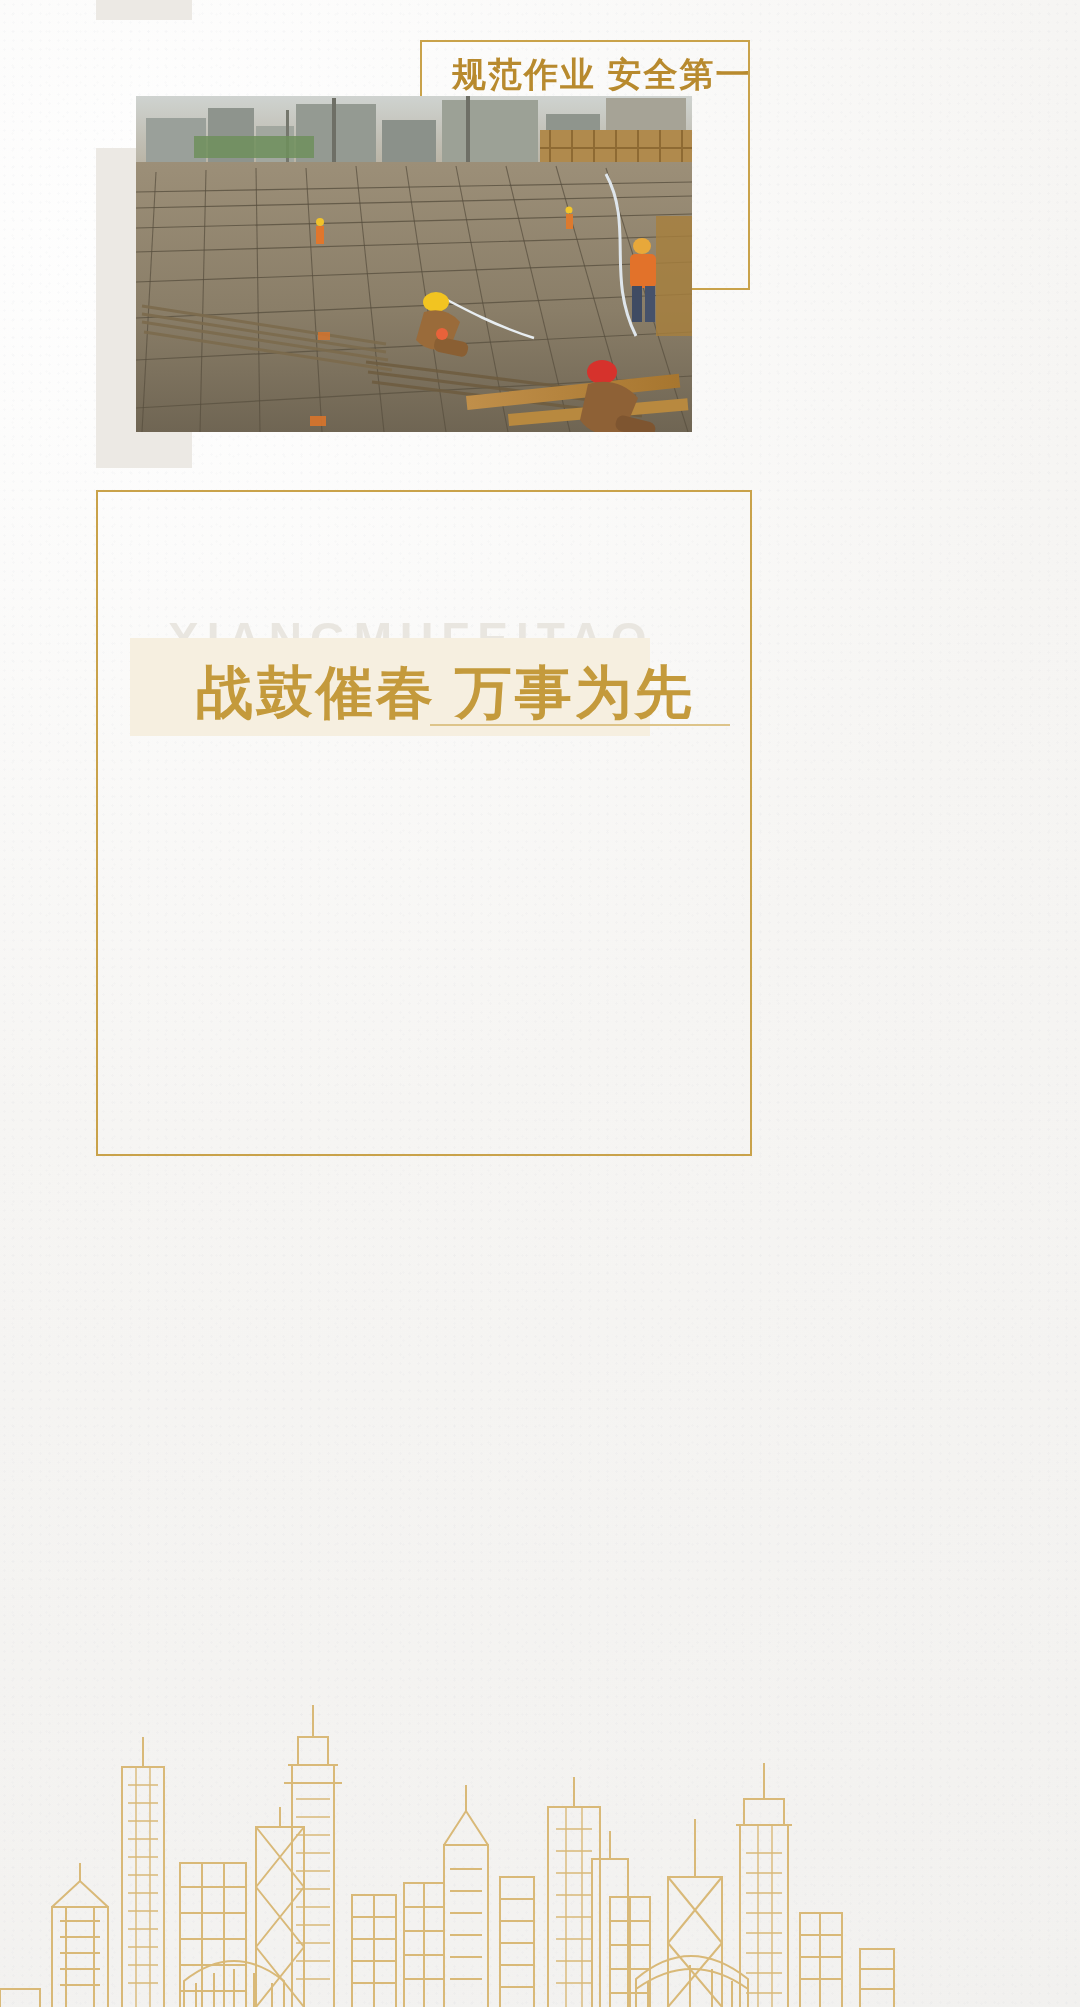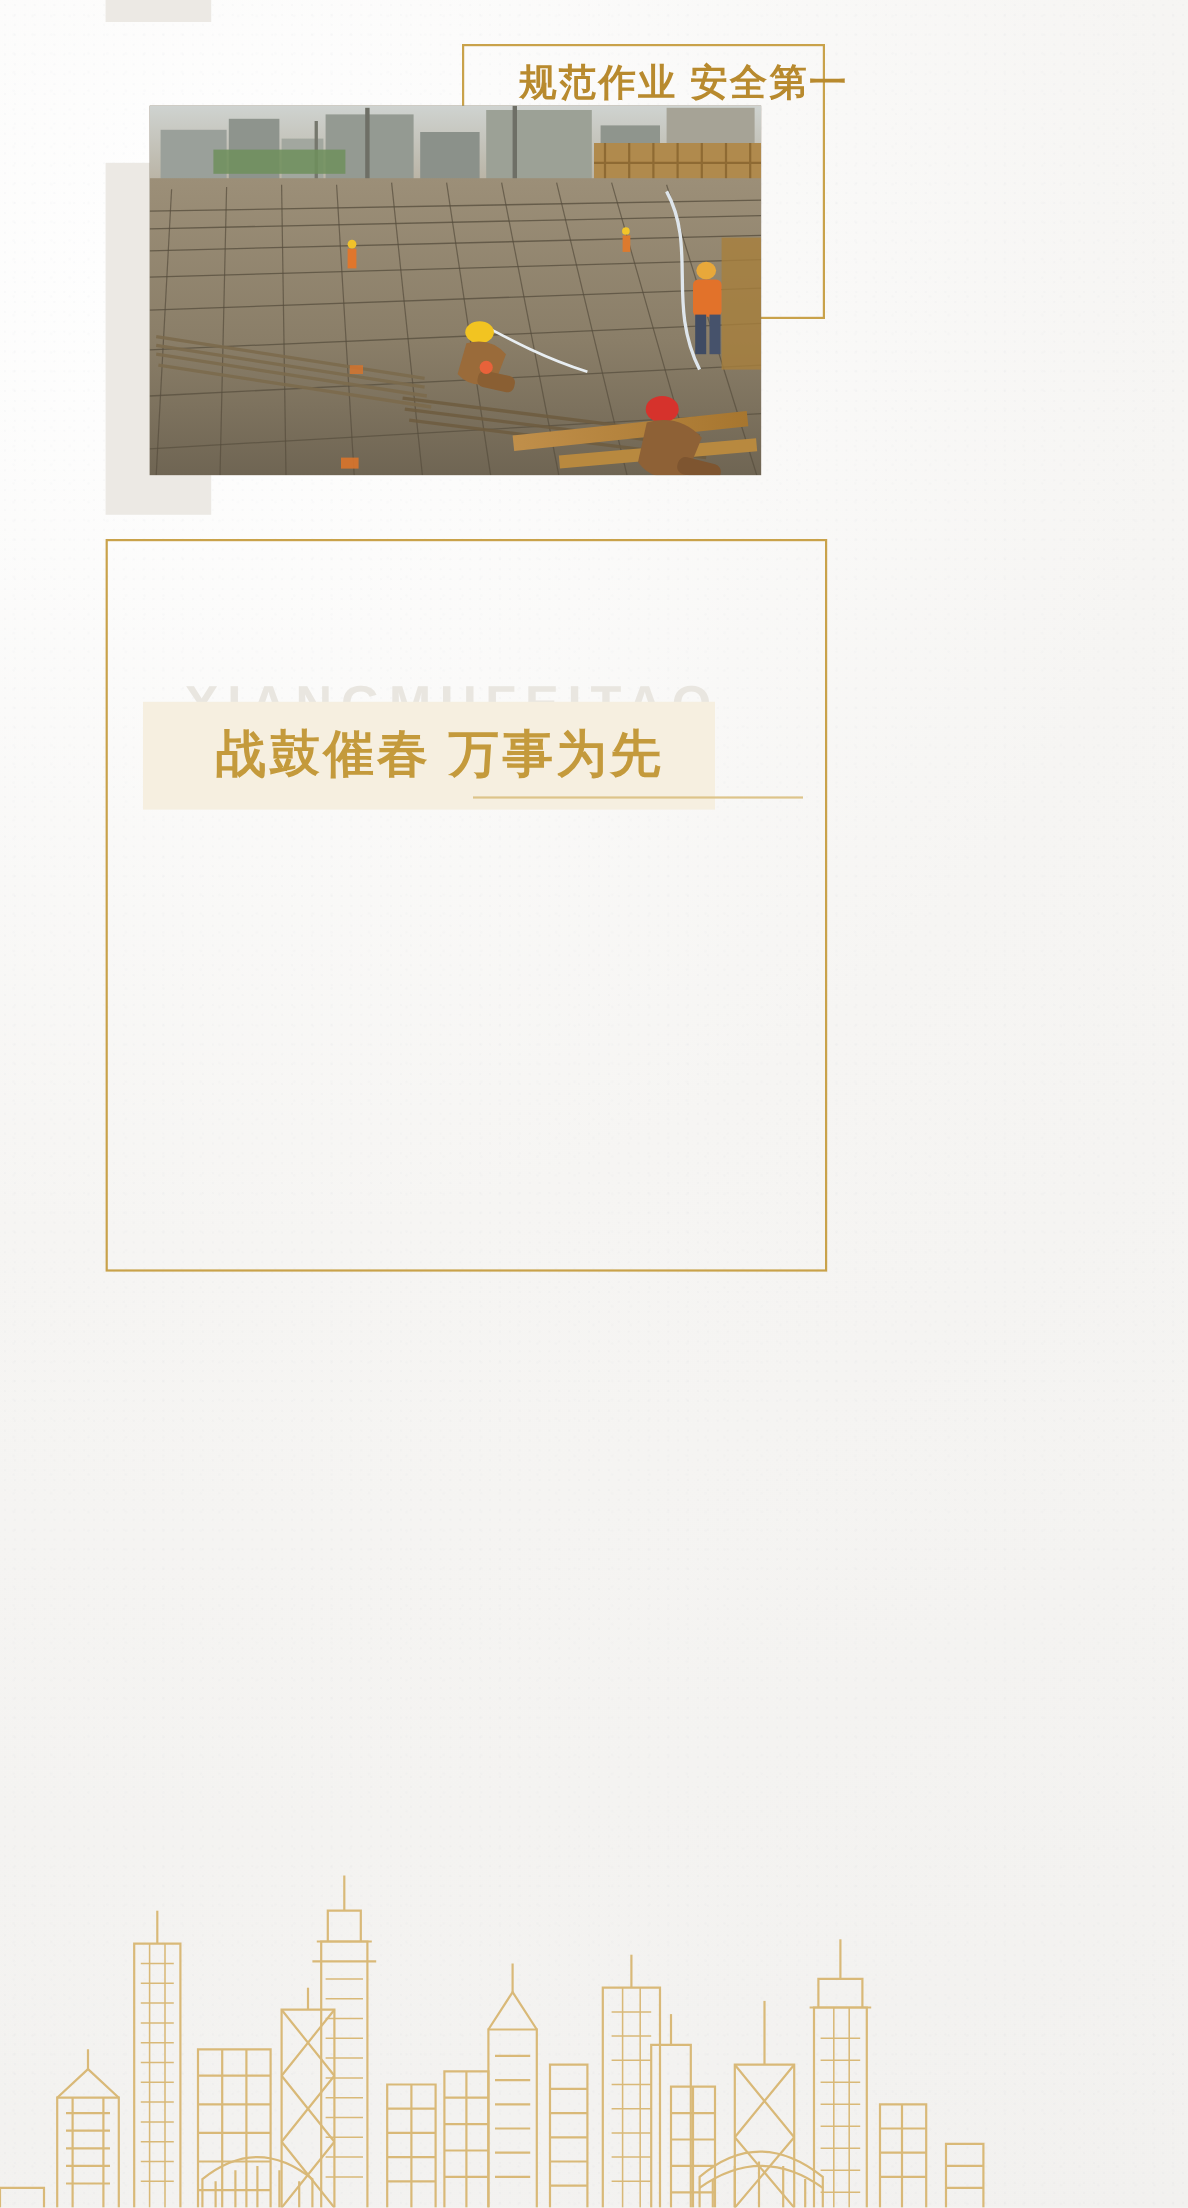--- a/index.html
+++ b/index.html
@@ -67,21 +67,20 @@
   .top-title {
     position: absolute;
     left: 452px;
     top: 52px;
     font-size: 34px;
     letter-spacing: 2px;
     font-weight: bold;
     color: #b88a2e;
     white-space: nowrap;
     background: transparent;
-    margin-left: 20px;
   }
 
   
   .photo {
     position: absolute;
     left: 136px;
     top: 96px;
     width: 556px;
     height: 336px;
     overflow: hidden;
@@ -119,21 +118,21 @@
     left: 130px;
     top: 638px;
     width: 520px;
     height: 98px;
     background: #f6efe0;
   }
   .headline {
     position: absolute;
     left: 196px;
     top: 655px;
-    font-size: 46px;
+    font-size: 57px;
     font-weight: bold;
     letter-spacing: 3px;
     color: #c49a3c;
     white-space: nowrap;
     text-align: center;
   }
   .headline-rule {
     position: absolute;
     left: 430px;
     top: 724px;

